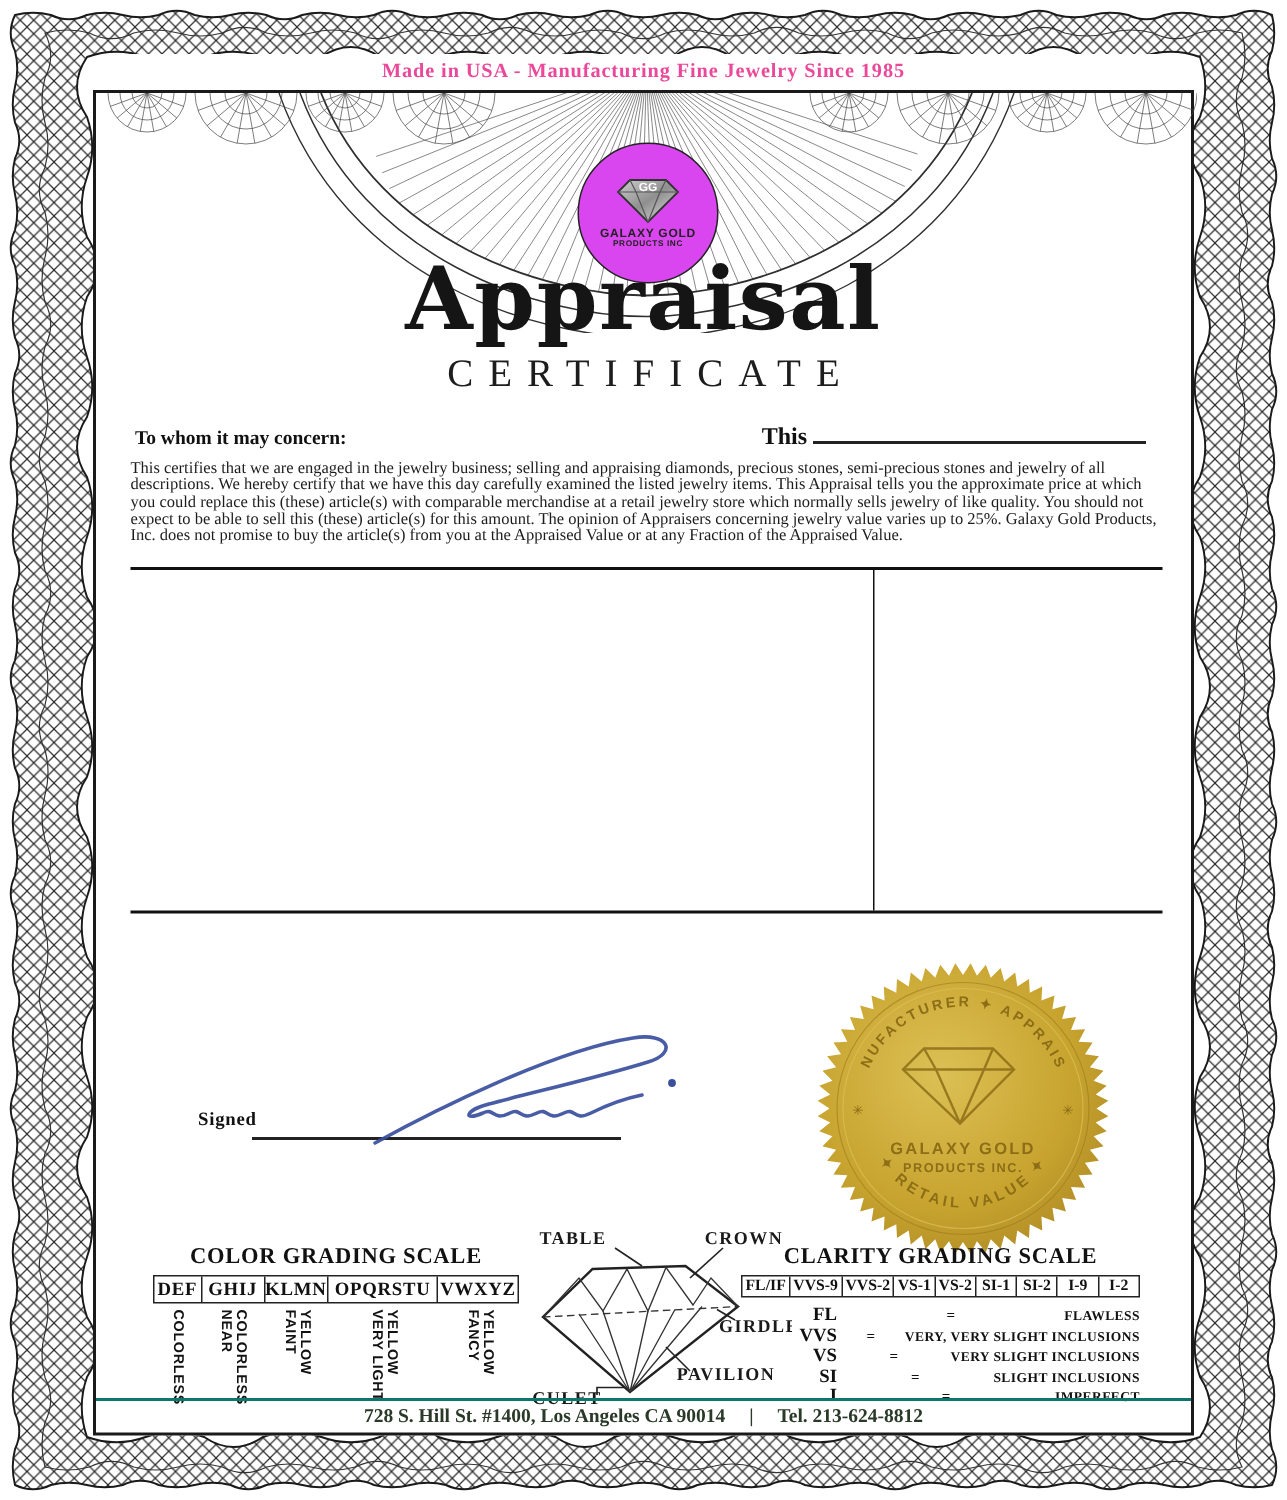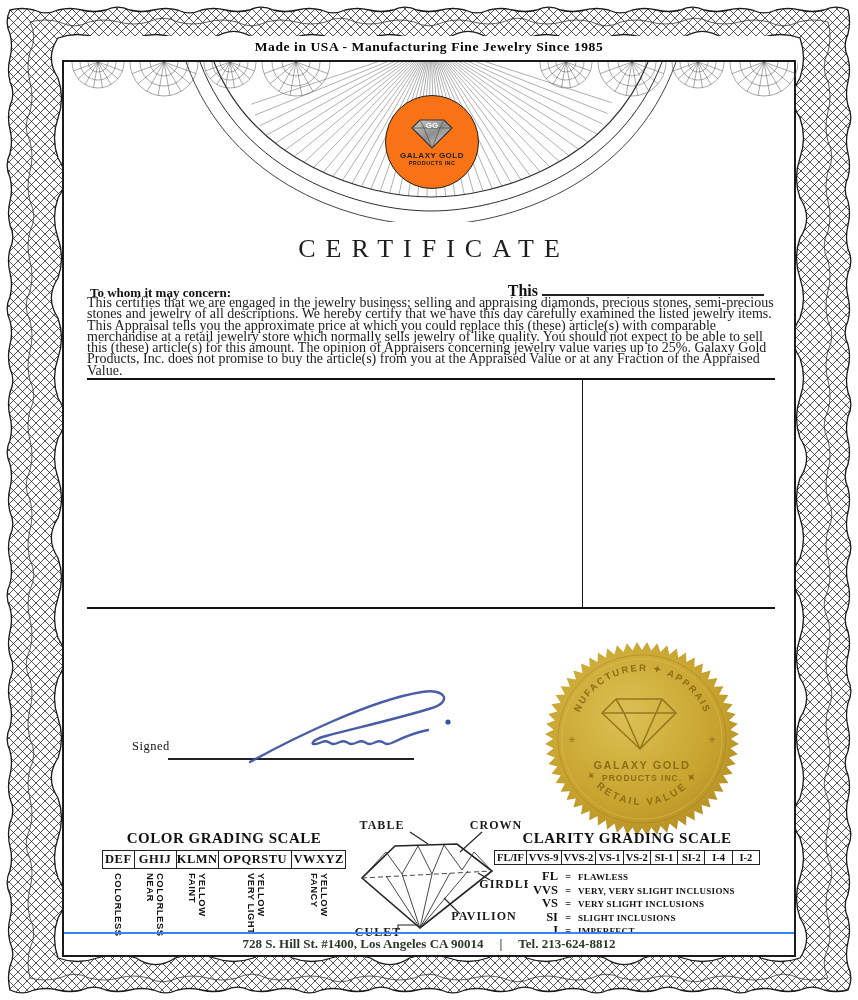--- a/index.html
+++ b/index.html
@@ -1,52 +1,52 @@
 <!DOCTYPE html>
 <html><head>
 <meta charset="utf-8">
 <style>
   html,body{margin:0;padding:0;background:#fff;}
   .page{position:relative;width:858px;height:1000px;background:#fff;overflow:hidden;
         font-family:"Liberation Serif",serif;color:#111;}
   .frame-svg{position:absolute;left:0;top:0;z-index:0;}
   .banner-top{position:absolute;left:70px;right:70px;top:36px;height:22px;z-index:2;
         background:#fff;text-align:center;font-weight:bold;font-size:13.5px;
-        color:#000000;letter-spacing:.6px;line-height:22px;}
+        color:#ec4899;letter-spacing:.6px;line-height:22px;}
   .inner-page{position:absolute;left:62px;top:60px;width:734px;height:897px;z-index:1;
         background:#fff;border:2px solid #1a1a1a;box-sizing:border-box;}
   .engraving{position:absolute;left:0;top:0;z-index:0;}
   .logo{position:absolute;left:321px;top:33px;width:92px;height:92px;border:1.5px solid #222;
-        border-radius:50%;background:#f97316;z-index:2;display:flex;flex-direction:column;
+        border-radius:50%;background:#d946ef;z-index:2;display:flex;flex-direction:column;
         align-items:center;justify-content:center;text-align:center;}
   .logo-name{font-family:"Liberation Sans",sans-serif;font-size:8px;font-weight:bold;letter-spacing:.5px;color:#222;margin-top:1px;}
   .logo-sub{font-family:"Liberation Sans",sans-serif;font-size:5.5px;font-weight:bold;letter-spacing:.4px;color:#222;}
   .title-main{position:absolute;left:0;right:0;top:103px;text-align:center;z-index:2;
         font-family:"DejaVu Serif",serif;font-weight:bold;font-size:58px;color:#151515;
         letter-spacing:1px;}
   .title-sub{position:absolute;left:0;right:0;top:172px;text-align:center;z-index:2;
         font-size:26px;letter-spacing:10px;color:#1d1d1d;text-indent:10px;}
   .concern-row{position:absolute;left:26px;right:28px;top:221px;z-index:2;}
   .to-whom{font-size:13px;font-weight:bold;}
   .date-wrap{position:absolute;right:2px;top:-3px;}
   .date-label{font-size:16px;font-weight:bold;}
   .date-line{display:inline-block;width:222px;border-bottom:2px solid #222;height:14px;}
-  .paragraph{position:absolute;left:23px;width:690px;top:235px;z-index:2;
-        font-size:14px;line-height:11.3px;color:#1c1c1c;}
+  .paragraph{position:absolute;left:23px;width:690px;top:245px;z-index:2;
+        font-size:11px;line-height:11.3px;color:#1c1c1c;}
   .jtable{position:absolute;left:23px;width:688px;top:316px;height:256px;z-index:2;
         border-top:2px solid #111;box-sizing:border-box;}
   .jtable-head{display:flex;border-bottom:3px solid #111;height:24px;box-sizing:border-box;}
   .jtable-col1{width:496px;text-align:center;font-weight:bold;font-size:15px;
         letter-spacing:1px;line-height:22px;border-right:1.5px solid #111;box-sizing:border-box;}
   .jtable-col2{flex:1;text-align:center;font-weight:bold;font-size:15px;letter-spacing:.5px;line-height:22px;}
   .jtable-body{display:flex;height:229px;border-bottom:2px solid #111;box-sizing:border-box;}
   .jtable-cell1{width:496px;border-right:1.5px solid #111;box-sizing:border-box;}
   .jtable-cell2{flex:1;}
   .weights-note{position:absolute;left:25px;top:580px;z-index:2;font-size:11.5px;color:#1c1c1c;}
-  .signed-label{position:absolute;left:68px;top:677px;z-index:2;font-size:12.5px;font-weight:normal;letter-spacing:.5px;}
+  .signed-label{position:absolute;left:68px;top:677px;z-index:2;font-size:12.5px;font-weight:bold;letter-spacing:.5px;}
   .sig-line{position:absolute;left:104px;top:652px;width:246px;height:44px;z-index:2;border-bottom:2px solid #222;}
   .sig-svg{position:absolute;left:96px;top:608px;z-index:3;}
   .seal-svg{position:absolute;left:478px;top:577px;z-index:2;}
   .color-block{position:absolute;left:38px;top:768px;width:244px;z-index:2;}
   .scale-title{text-align:center;font-weight:bold;font-size:15px;letter-spacing:.5px;}
   .grade-row{display:grid;grid-template-columns:3fr 4fr 4fr 7fr 5fr;border:1.5px solid #222;
         margin-top:3px;}
   .grade-cell{border-right:1.5px solid #222;text-align:center;font-weight:bold;font-size:12.5px;
         letter-spacing:.5px;padding:1px 0;white-space:nowrap;}
   .grade-cell:last-child{border-right:none;}
@@ -54,25 +54,25 @@
   .vlabel{writing-mode:vertical-lr;text-orientation:sideways;height:70px;margin:0 auto;
         font-family:"Liberation Sans",sans-serif;font-weight:bold;font-size:9.5px;
         letter-spacing:.5px;line-height:10px;}
   .diamond-svg{position:absolute;left:276px;top:754px;z-index:2;}
   .clarity-block{position:absolute;left:430px;top:768px;width:266px;z-index:2;}
   .clarity-row{display:flex;border:1.5px solid #222;margin-top:3px;}
   .clarity-cell{border-right:1.2px solid #222;text-align:center;font-weight:bold;font-size:10.5px;
         padding:1px 2px;white-space:nowrap;flex:1;}
   .clarity-cell:last-child{border-right:none;}
   .legend{margin-top:4px;margin-left:28px;}
-  .legend-row{display:flex;align-items:baseline;height:13.5px;}
+  .legend-row{display:flex;align-items:baseline;height:13.5px;justify-content:space-between;}
   .legend-abbr{width:36px;text-align:right;font-weight:bold;font-size:12.5px;}
   .legend-eq{width:20px;text-align:center;font-weight:bold;font-size:10px;}
   .legend-meaning{font-weight:bold;font-size:9px;letter-spacing:.3px;}
-  .address-bar{position:absolute;left:0;right:0;bottom:0;height:21px;border-top:2px solid #3b82f6;
+  .address-bar{position:absolute;left:0;right:0;bottom:0;height:21px;border-top:2px solid #0f766e;
         text-align:center;font-weight:bold;font-size:13px;color:#2a3a28;line-height:19px;z-index:2;}
   .address-bar span{margin:0 8px;}
 </style>
 </head>
 <body>
 
 <div class="page">
 
   <svg class="frame-svg" width="858" height="1000">
     <defs>
@@ -111,20 +111,21 @@
           </linearGradient>
         </defs>
         <path d="M10 2 L34 2 L42 10 L22 30 L2 10 Z" fill="url(#dg)" stroke="#333" stroke-width="1.2"></path>
         <path d="M2 10 L42 10 M10 2 L14 10 M34 2 L30 10 M22 30 L14 10 M22 30 L30 10" stroke="#555" stroke-width="0.8" fill="none"></path>
         <text x="22" y="9.5" text-anchor="middle" font-size="8" font-weight="bold" fill="#fff" font-family="Liberation Sans, sans-serif">GG</text>
       </svg>
       <div class="logo-name">GALAXY GOLD</div>
       <div class="logo-sub">PRODUCTS INC</div>
     </div>
 
+    <div class="title-main">Appraisal</div>
     <div class="title-sub">CERTIFICATE</div>
 
     <div class="concern-row">
       <span class="to-whom">To whom it may concern:</span>
       <span class="date-wrap">
         <span class="date-label">This</span>
         <span class="date-line"></span>
       </span>
     </div>
 
@@ -220,21 +221,21 @@
     <div class="clarity-block">
       <div class="scale-title">CLARITY GRADING SCALE</div>
       <div class="clarity-row">
         <div class="clarity-cell">FL/IF</div>
         <div class="clarity-cell">VVS-9</div>
         <div class="clarity-cell">VVS-2</div>
         <div class="clarity-cell">VS-1</div>
         <div class="clarity-cell">VS-2</div>
         <div class="clarity-cell">SI-1</div>
         <div class="clarity-cell">SI-2</div>
-        <div class="clarity-cell">I-4</div>
+        <div class="clarity-cell">I-9</div>
         <div class="clarity-cell">I-2</div>
       </div>
       <div class="legend">
         <div class="legend-row">
           <span class="legend-abbr">FL</span>
           <span class="legend-eq">=</span>
           <span class="legend-meaning">FLAWLESS</span>
         </div>
         <div class="legend-row">
           <span class="legend-abbr">VVS</span>

